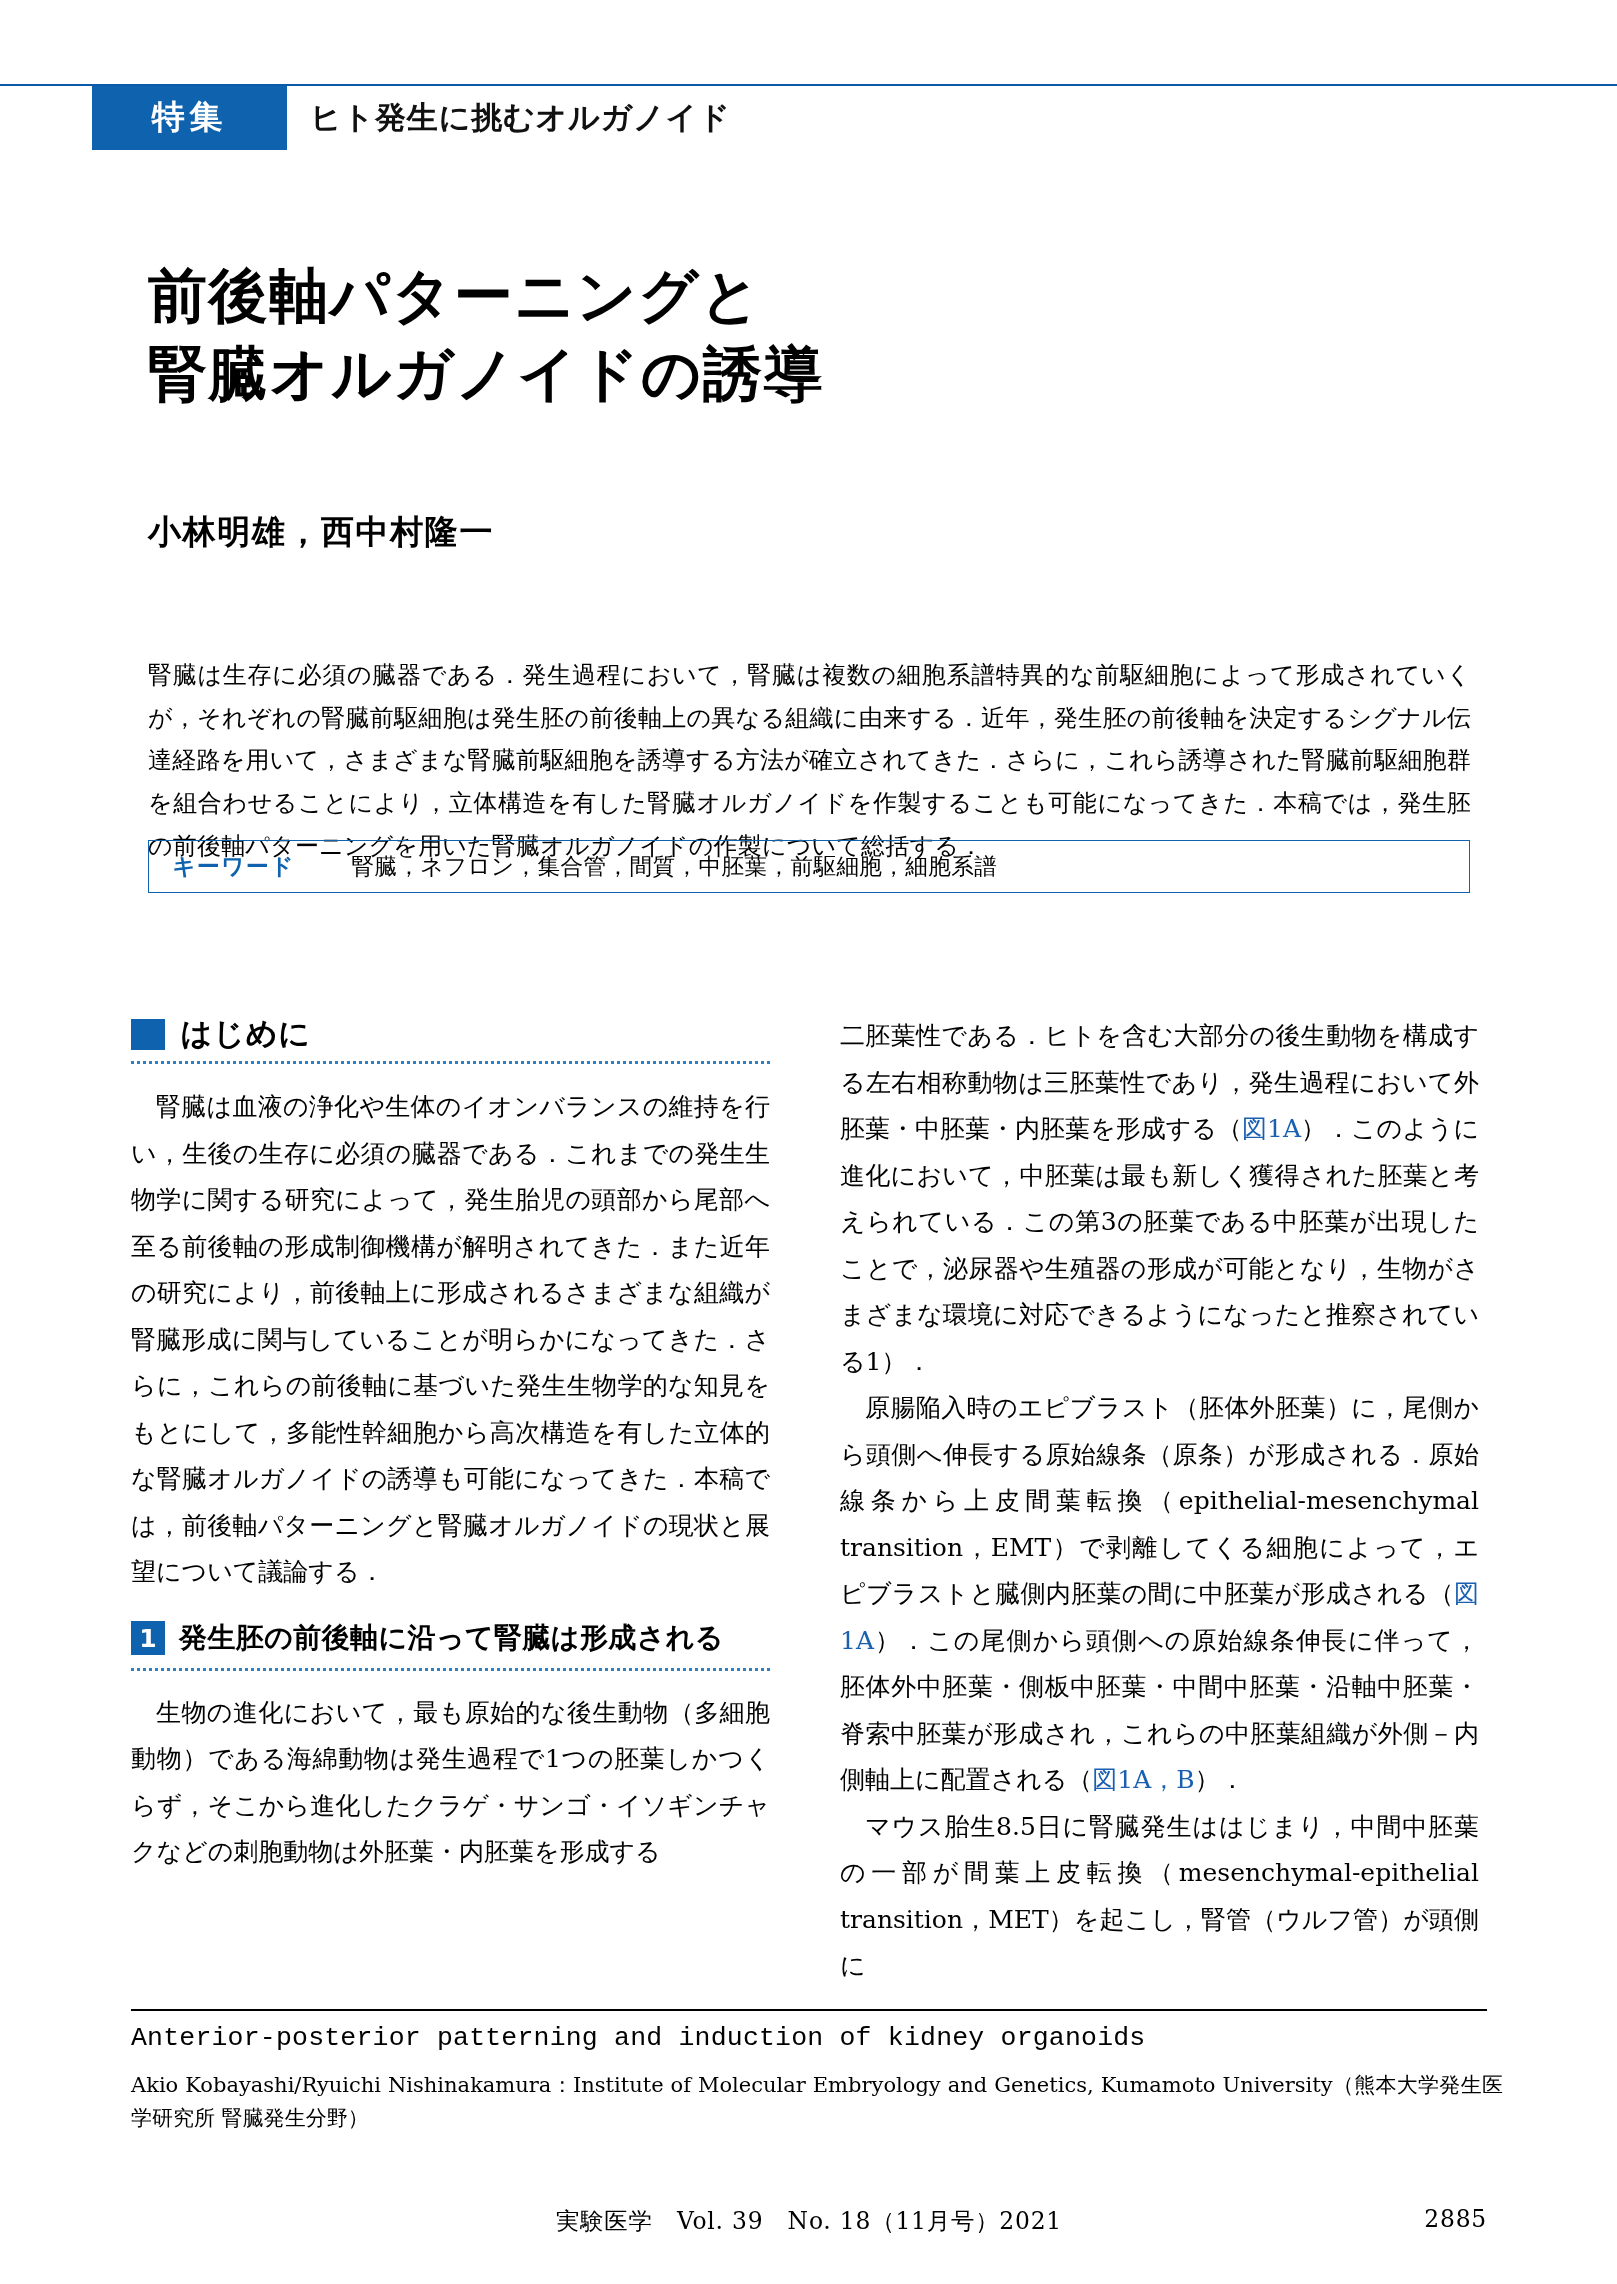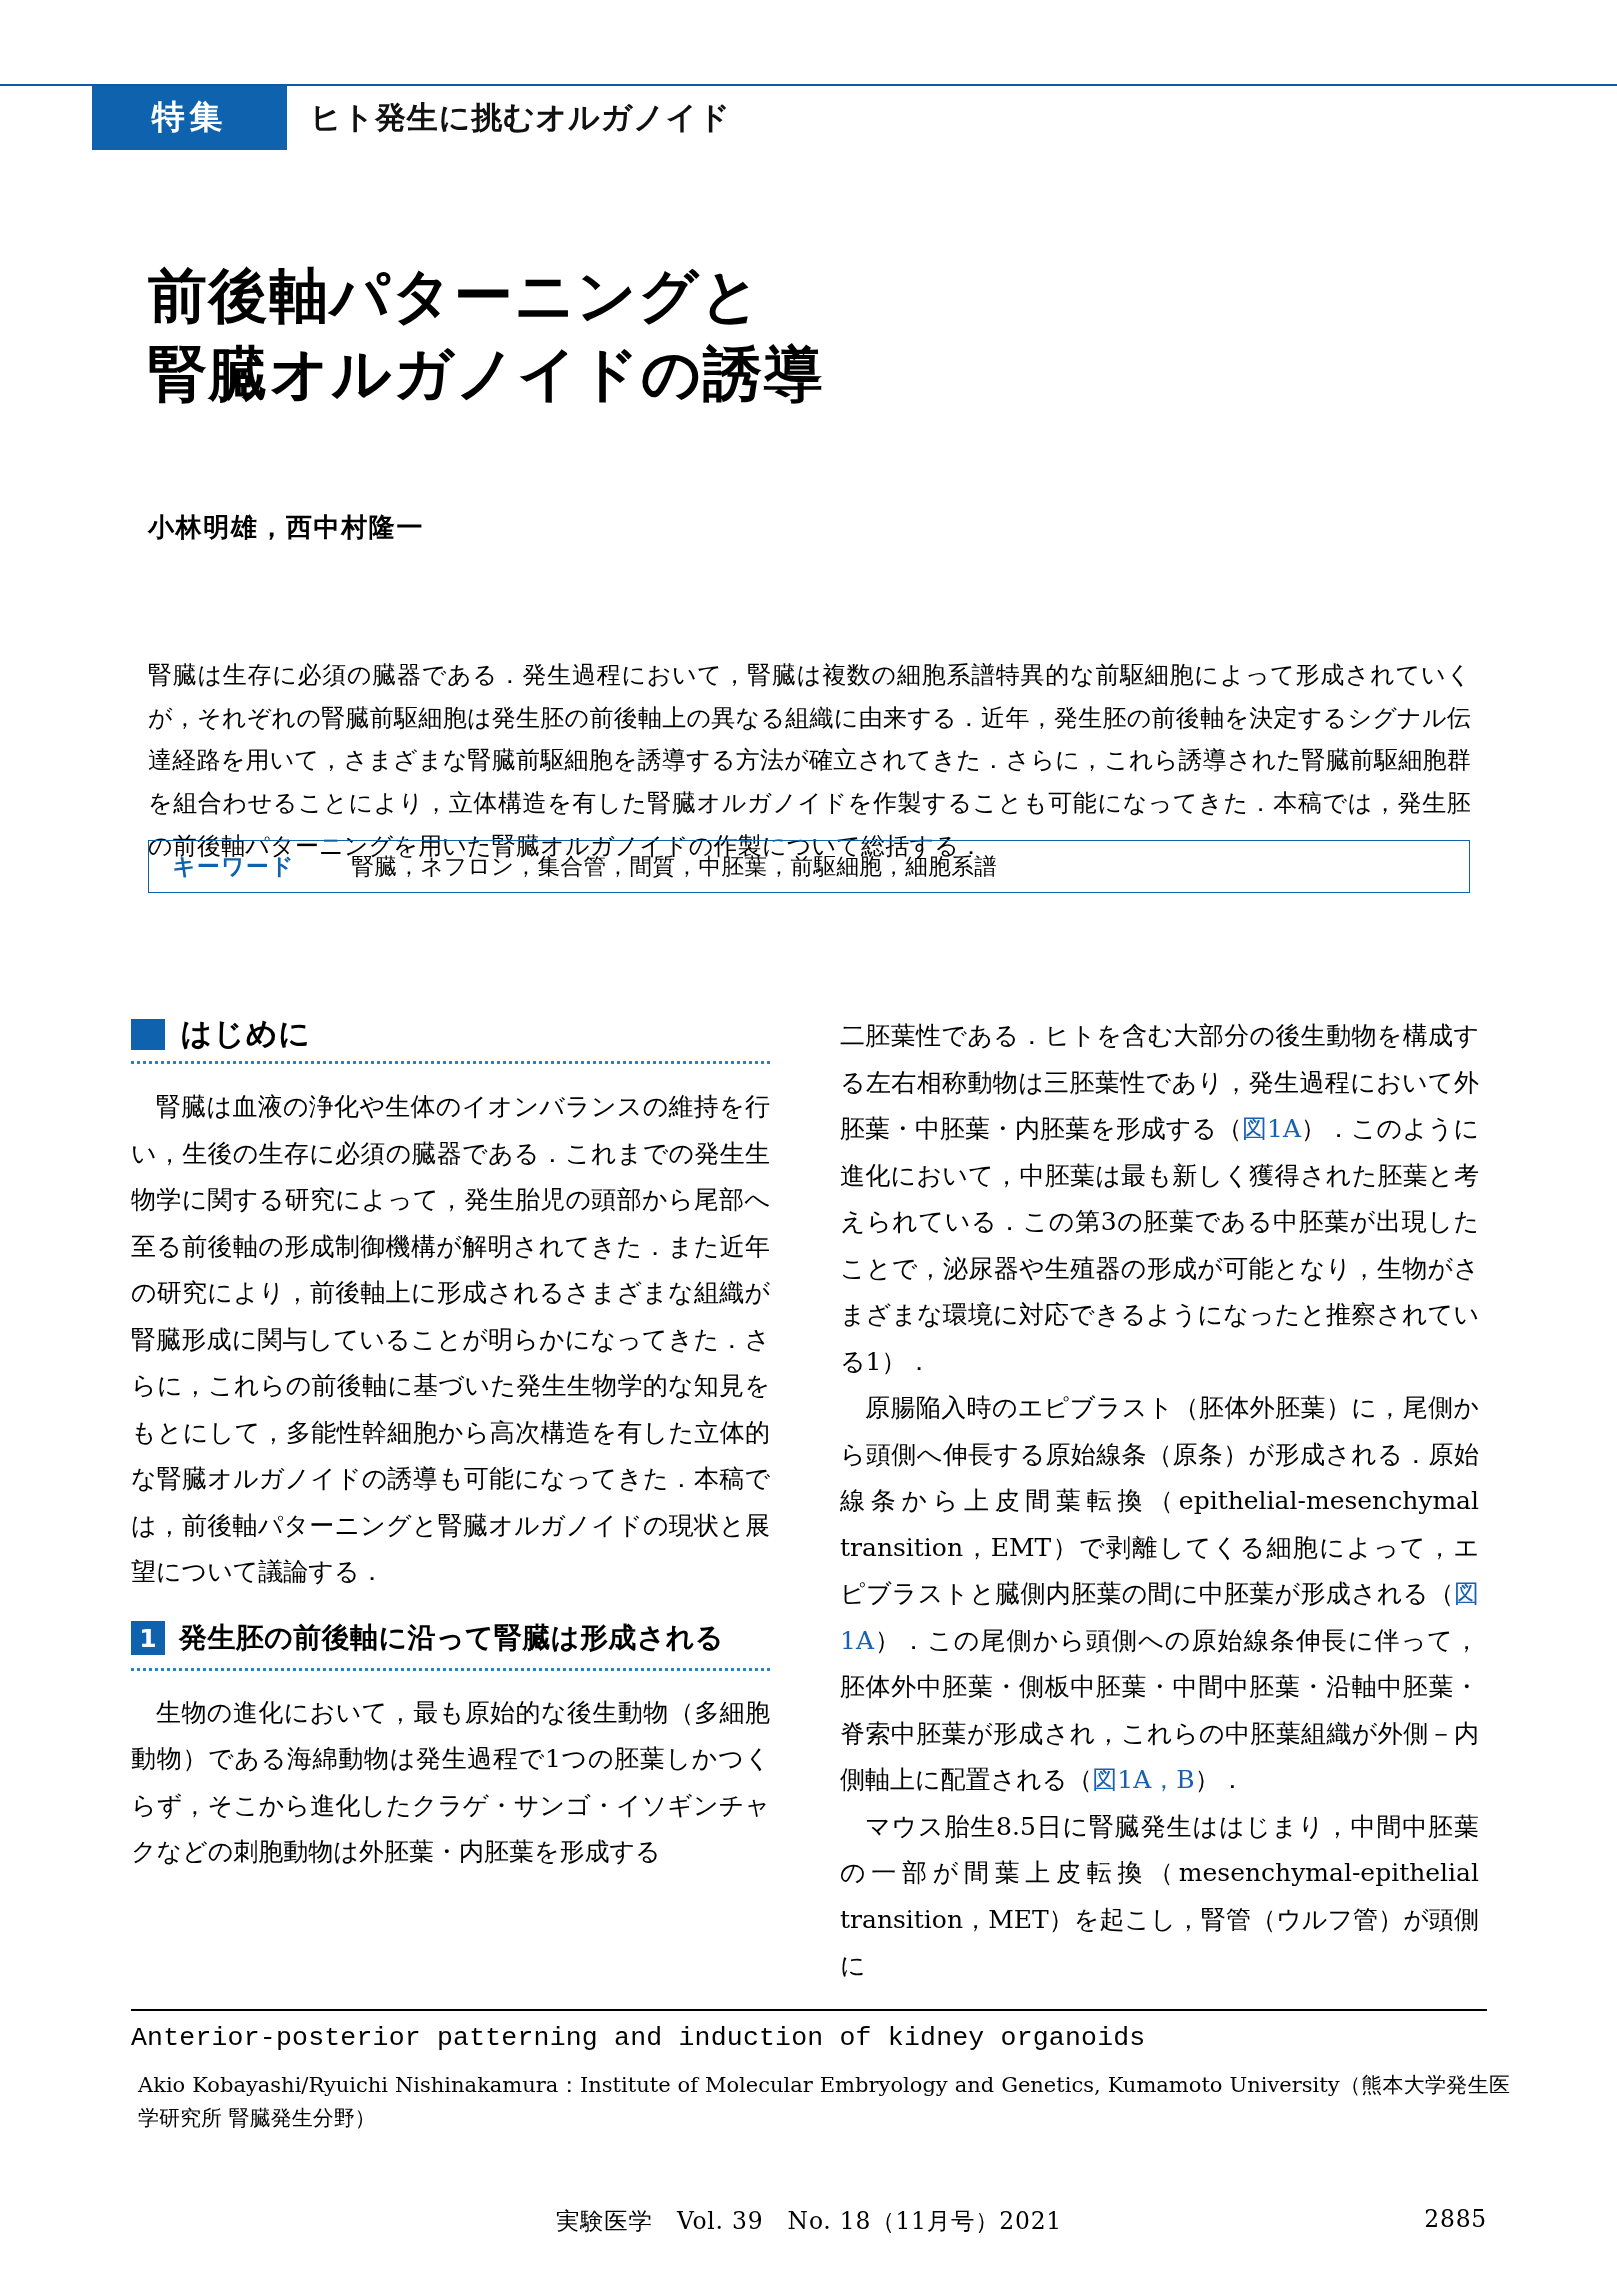--- a/index.html
+++ b/index.html
@@ -74,21 +74,21 @@
     line-height: 1.32;
     letter-spacing: 1.6px;
     color: #000000;
   }
   .authors {
     position: absolute;
     left: 148px;
     top: 510px;
     font-family: "DejaVu Sans", "Liberation Sans", sans-serif;
     font-weight: bold;
-    font-size: 26px;
+    font-size: 33px;
     letter-spacing: 1.6px;
   }
 
   
   .abstract {
     position: absolute;
     left: 148px;
     top: 654px;
     width: 1323px;
     font-family: "DejaVu Sans", "Liberation Sans", sans-serif;
@@ -209,21 +209,21 @@
     position: absolute;
     left: 131px;
     top: 2023px;
     width: 1372px;
     font-family: Liberation Mono, monospace;
     font-size: 26.5px;
     letter-spacing: 0.2px;
   }
   .footer-affil {
     position: absolute;
-    left: 138px;
+    left: 131px;
     top: 2069px;
     width: 1372px;
     font-family: "DejaVu Serif", "Liberation Serif", serif;
     font-size: 21px;
     line-height: 1.55;
     text-align: justify;
   }
   .page-footer {
     position: absolute;
     left: 0;

